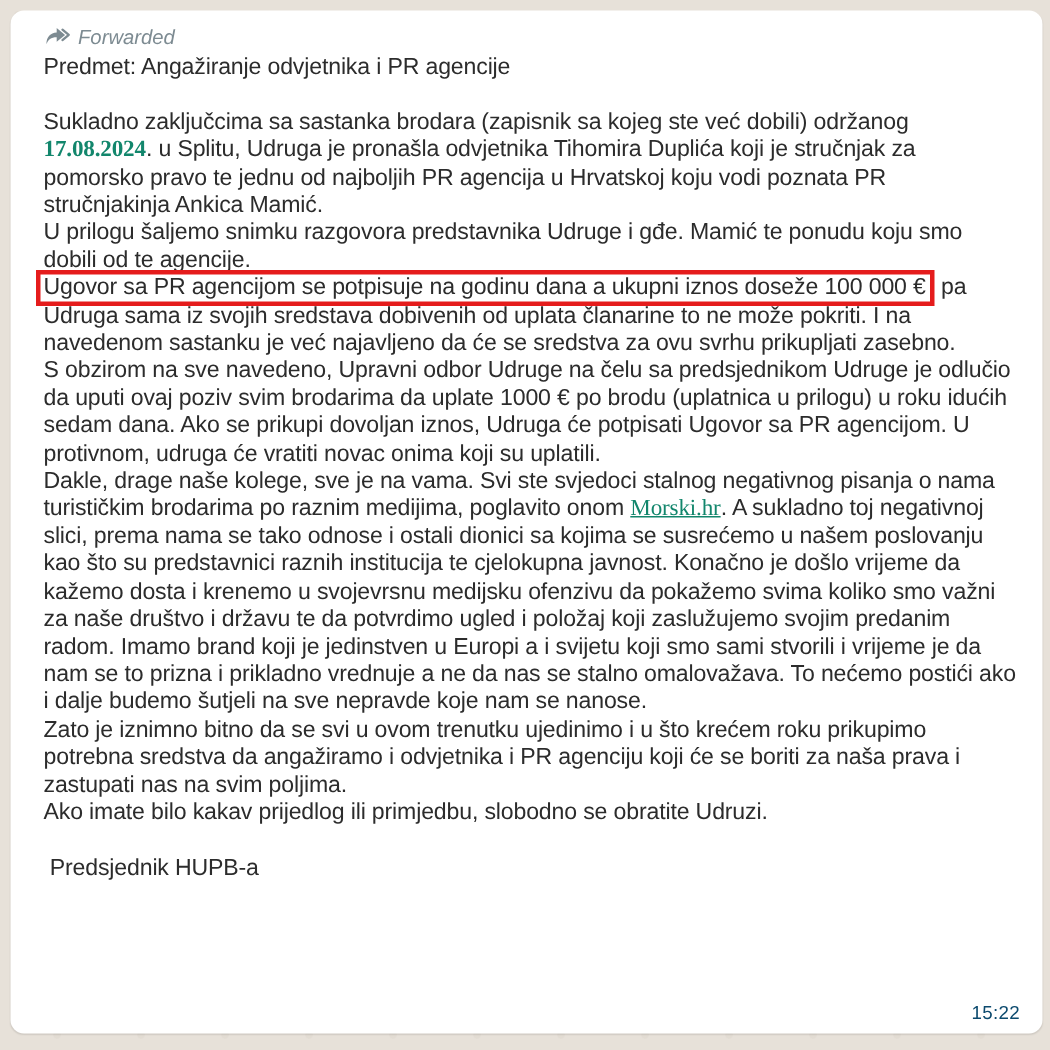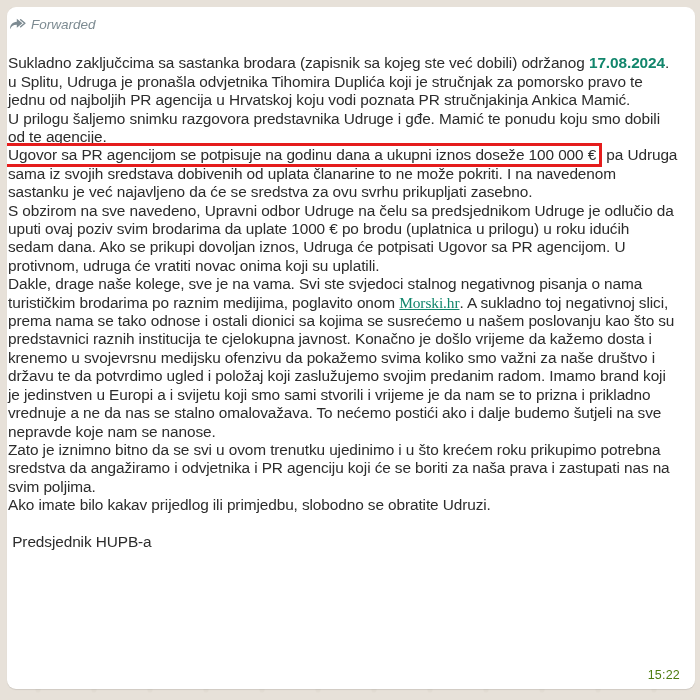--- a/index.html
+++ b/index.html
@@ -20,21 +20,21 @@
   }
   .bubble {
     position: absolute;
     left: 7px;
     top: 7px;
     right: 5px;
     bottom: 11px;
     background: #ffffff;
     border-radius: 9px;
     box-shadow: 0 1px 1px rgba(0,0,0,0.10);
-    padding: 7px 16px 6px 1px;
+    padding: 7px 16px 6px 22px;
     box-sizing: border-box;
     overflow: hidden;
   }
   .forwarded-row {
     display: flex;
     align-items: center;
     gap: 5px;
     color: #7d8b92;
     font-size: 13.5px;
     font-style: italic;
@@ -46,61 +46,63 @@
     color: #2c2c2c;
     font-size: 15.4px;
     line-height: 18.4px;
     letter-spacing: -0.1px;
   }
   .subject { white-space: pre-wrap; min-height: 18.4px; }
   .para    { white-space: pre-wrap; min-height: 18.4px; }
   .date {
     color: #12866c;
     font-weight: bold;
+    font-family: Liberation Serif, serif;
   }
   .link {
     color: #12866c;
     text-decoration: underline;
     cursor: pointer;
     font-family: Liberation Serif, serif;
   }
   .boxed {
     border: 3px solid #e51c1c;
     padding: 0px 3px 1px 2px;
     margin-left: -5px;
     position: relative;
     box-decoration-break: clone;
     margin-top: 40px;
     -webkit-box-decoration-break: clone;
   }
   .timestamp {
     position: absolute;
     right: 15px;
     bottom: 7px;
-    color: #4d7c0f;
+    color: #0c4a6e;
     font-size: 12.5px;
     letter-spacing: 0.2px;
   }
 </style>
 </head>
 <body>
 
 <div class="bubble">
 
   <div class="forwarded-row">
     <span>
       <svg width="17" height="14" viewBox="0 0 24 20">
         <path d="M11 1 L19 7.5 L11 14 L11 9.8 C5.5 9.8 2.8 12.2 1.2 16.5 C1.2 9.5 5 5.6 11 5.3 Z" fill="#7d8b92"></path>
         <path d="M16.5 2.5 L22.5 7.5 L16.5 12.5" fill="none" stroke="#7d8b92" stroke-width="2.2" stroke-linecap="round" stroke-linejoin="round"></path>
       </svg>
     </span>
     <span>Forwarded</span>
   </div>
 
   <div class="msg-text">
+    <div class="subject">Predmet: Angažiranje odvjetnika i PR agencije</div>
     <div id="message-body">
         <div class="para"><span></span></div>
         <div class="para"><span>Sukladno zaključcima sa sastanka brodara (zapisnik sa kojeg ste već dobili) održanog </span><span class="date">17.08.2024</span><span>. u Splitu, Udruga je pronašla odvjetnika Tihomira Duplića koji je stručnjak za pomorsko pravo te jednu od najboljih PR agencija u Hrvatskoj koju vodi poznata PR stručnjakinja Ankica Mamić.</span></div>
         <div class="para"><span>U prilogu šaljemo snimku razgovora predstavnika Udruge i gđe. Mamić te ponudu koju smo dobili od te agencije.</span></div>
         <div class="para"><span class="boxed">Ugovor sa PR agencijom se potpisuje na godinu dana a ukupni iznos doseže 100 000 €</span><span> pa Udruga sama iz svojih sredstava dobivenih od uplata članarine to ne može pokriti. I na navedenom sastanku je već najavljeno da će se sredstva za ovu svrhu prikupljati zasebno.</span></div>
         <div class="para"><span>S obzirom na sve navedeno, Upravni odbor Udruge na čelu sa predsjednikom Udruge je odlučio da uputi ovaj poziv svim brodarima da uplate 1000 € po brodu (uplatnica u prilogu) u roku idućih sedam dana. Ako se prikupi dovoljan iznos, Udruga će potpisati Ugovor sa PR agencijom. U protivnom, udruga će vratiti novac onima koji su uplatili.</span></div>
         <div class="para"><span>Dakle, drage naše kolege, sve je na vama. Svi ste svjedoci stalnog negativnog pisanja o nama turističkim brodarima po raznim medijima, poglavito onom </span><a class="link">Morski.hr</a><span>. A sukladno toj negativnoj slici, prema nama se tako odnose i ostali dionici sa kojima se susrećemo u našem poslovanju kao što su predstavnici raznih institucija te cjelokupna javnost. Konačno je došlo vrijeme da kažemo dosta i krenemo u svojevrsnu medijsku ofenzivu da pokažemo svima koliko smo važni za naše društvo i državu te da potvrdimo ugled i položaj koji zaslužujemo svojim predanim radom. Imamo brand koji je jedinstven u Europi a i svijetu koji smo sami stvorili i vrijeme je da nam se to prizna i prikladno vrednuje a ne da nas se stalno omalovažava. To nećemo postići ako i dalje budemo šutjeli na sve nepravde koje nam se nanose.</span></div>
         <div class="para"><span>Zato je iznimno bitno da se svi u ovom trenutku ujedinimo i u što krećem roku prikupimo potrebna sredstva da angažiramo i odvjetnika i PR agenciju koji će se boriti za naša prava i zastupati nas na svim poljima.</span></div>
         <div class="para"><span>Ako imate bilo kakav prijedlog ili primjedbu, slobodno se obratite Udruzi.</span></div>
         <div class="para"><span></span></div>

